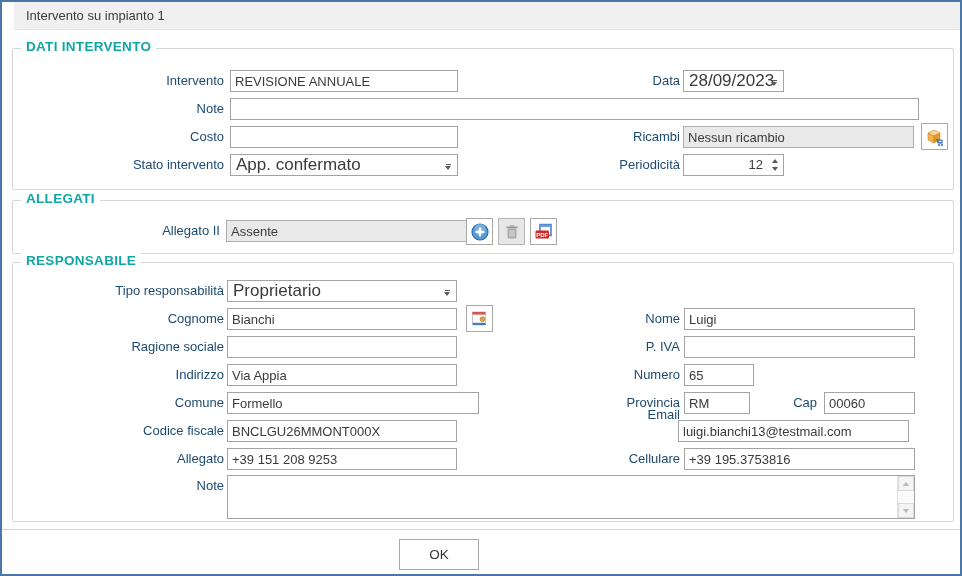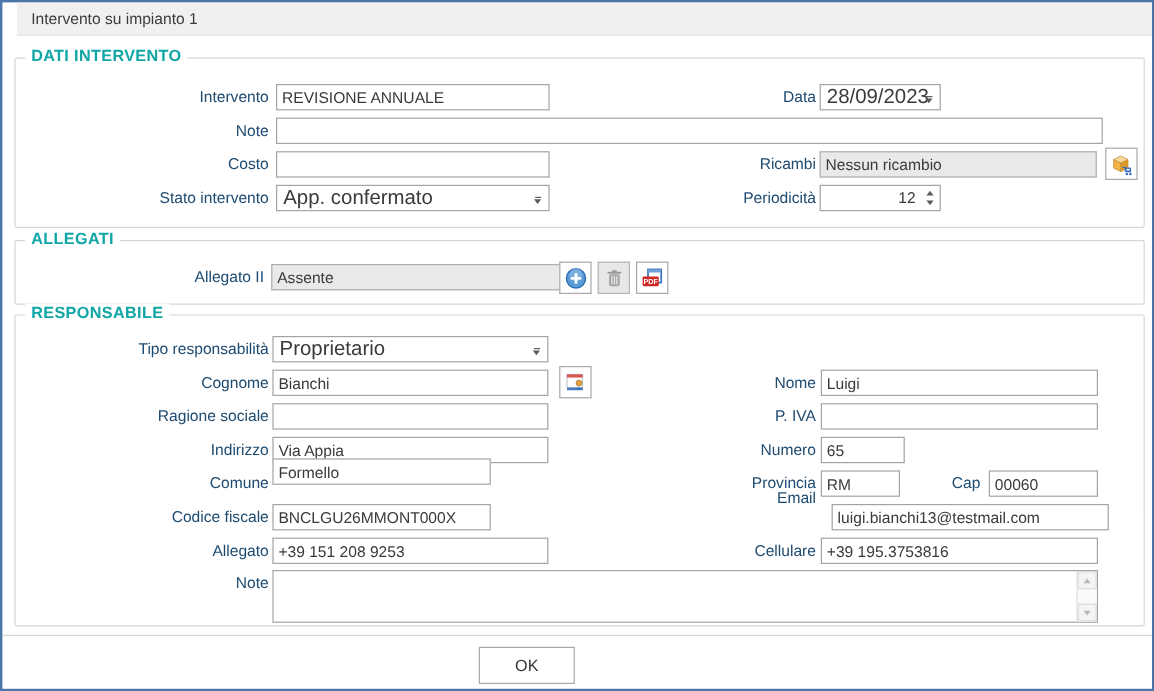--- a/index.html
+++ b/index.html
@@ -155,32 +155,32 @@
   <div class="lbl" style="left:560px;top:334px;width:118px;">P. IVA</div>
   <input class="txt" style="left: 682px; top: 334px; width: 231px;" value="">
 
   <div class="lbl" style="left:10px;top:362px;width:212px;">Indirizzo</div>
   <input class="txt" style="left: 225px; top: 362px; width: 230px;" value="Via Appia">
 
   <div class="lbl" style="left:560px;top:362px;width:118px;">Numero</div>
   <input class="txt" style="left: 682px; top: 362px; width: 70px;" value="65">
 
   <div class="lbl" style="left:10px;top:390px;width:212px;">Comune</div>
-  <input class="txt" style="left: 225px; top: 380px; width: 182px;" value="Formello">
+  <input class="txt" style="left: 225px; top: 390px; width: 252px;" value="Formello">
 
   <div class="lbl" style="left:560px;top:390px;width:118px;">Provincia</div>
   <input class="txt" style="left: 682px; top: 390px; width: 66px;" value="RM">
   <div class="lbl" style="left:760px;top:390px;width:55px;">Cap</div>
   <input class="txt" style="left: 822px; top: 390px; width: 91px;" value="00060">
 
   <div class="lbl" style="left:10px;top:418px;width:212px;">Codice fiscale</div>
-  <input class="txt" style="left: 225px; top: 418px; width: 182px;" value="BNCLGU26MMONT000X">
+  <input class="txt" style="left: 225px; top: 418px; width: 230px;" value="BNCLGU26MMONT000X">
 
   <div class="lbl" style="left:560px;top:402px;width:118px;">Email</div>
-  <input class="txt" style="left: 691px; top: 418px; width: 231px;" value="luigi.bianchi13@testmail.com">
+  <input class="txt" style="left: 676px; top: 418px; width: 231px;" value="luigi.bianchi13@testmail.com">
 
   <div class="lbl" style="left:10px;top:446px;width:212px;">Allegato</div>
   <input class="txt" style="left: 225px; top: 446px; width: 230px;" value="+39 151 208 9253">
 
   <div class="lbl" style="left:560px;top:446px;width:118px;">Cellulare</div>
   <input class="txt" style="left: 682px; top: 446px; width: 231px;" value="+39 195.3753816">
 
   <div class="lbl" style="left:10px;top:473px;width:212px;">Note</div>
   <div class="notearea" style="left:225px;top:473px;width:688px;height:44px;">
     <span></span>

